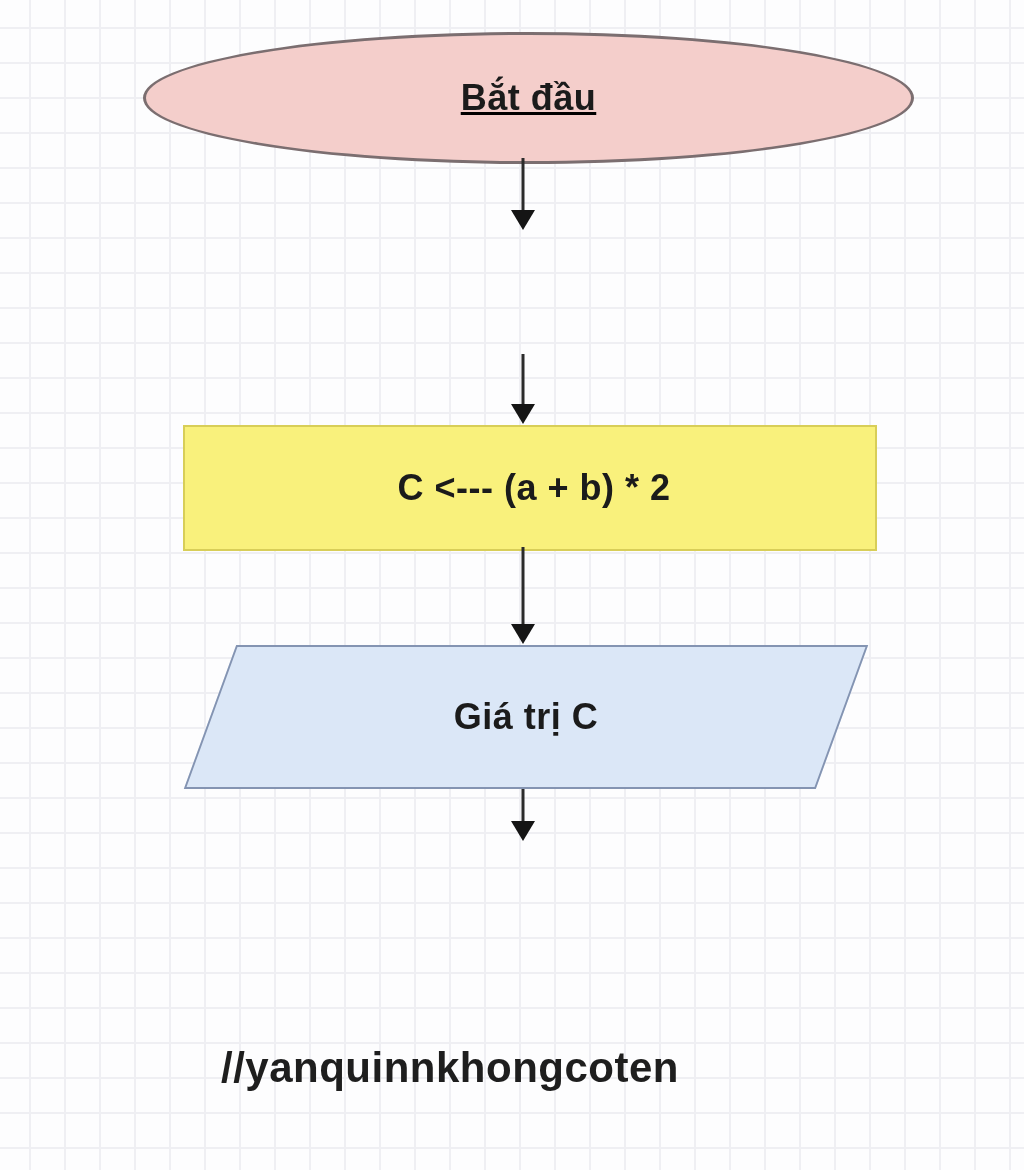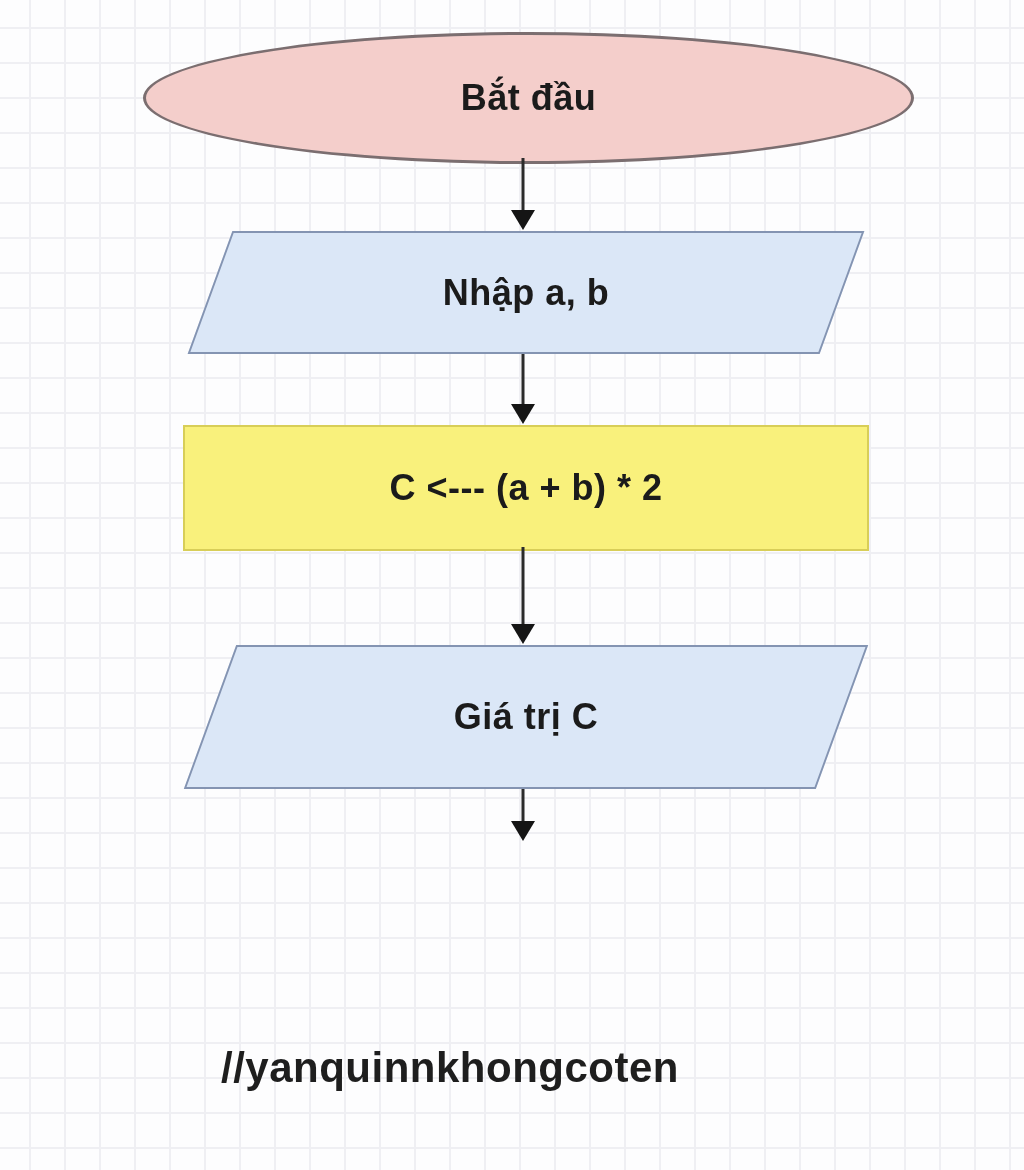--- a/index.html
+++ b/index.html
@@ -31,20 +31,21 @@
     font-weight: bold;
     font-size: 36px;
     color: #1b1b1b;
     letter-spacing: 0.5px;
     white-space: nowrap;
     text-align: center;
   }
   
   .terminator {
     border-radius: 50%;
+    text-decoration: underline;
   }
   .terminator.start {
     background: #f4cecb;
     border: 3px solid #7b6e70;
   }
   .terminator.end {
     background: #f3cbc7;
     border: 3px solid #c08b8b;
   }
   
@@ -53,20 +54,21 @@
     inset: 0;
     background: #dbe7f7;
     border: 2px solid #8494b2;
     transform: skewX(-20deg);
     z-index: 1;
   }
   
   .process {
     background: #f9f17c;
     border: 2px solid #d8ce58;
+    padding-left: 8px;
   }
   
   .arrow {
     position: absolute;
     width: 24px;
   }
   .arrow-line {
     position: absolute;
     left: 50%;
     top: 0;
@@ -106,24 +108,20 @@
 
   <div class="node terminator start" style="left:143px; top:32px; width:765px; height:126px;">
     <div class="node-label">Bắt đầu</div>
   </div>
 
   <div class="arrow" style="left:511px; top:158px; height:72px;">
     <div class="arrow-line"></div>
     <div class="arrow-head"></div>
   </div>
 
-  <div class="node io" style="left:210px; top:231px; width:632px; height:123px;">
-    <div class="io-shape"></div>
-    <div class="node-label">Nhập a, b</div>
-  </div>
 
   <div class="arrow" style="left:511px; top:354px; height:70px;">
     <div class="arrow-line"></div>
     <div class="arrow-head"></div>
   </div>
 
   <div class="node process" style="left:183px; top:425px; width:682px; height:122px;">
     <div class="node-label">C &lt;--- (a + b) * 2</div>
   </div>
 

